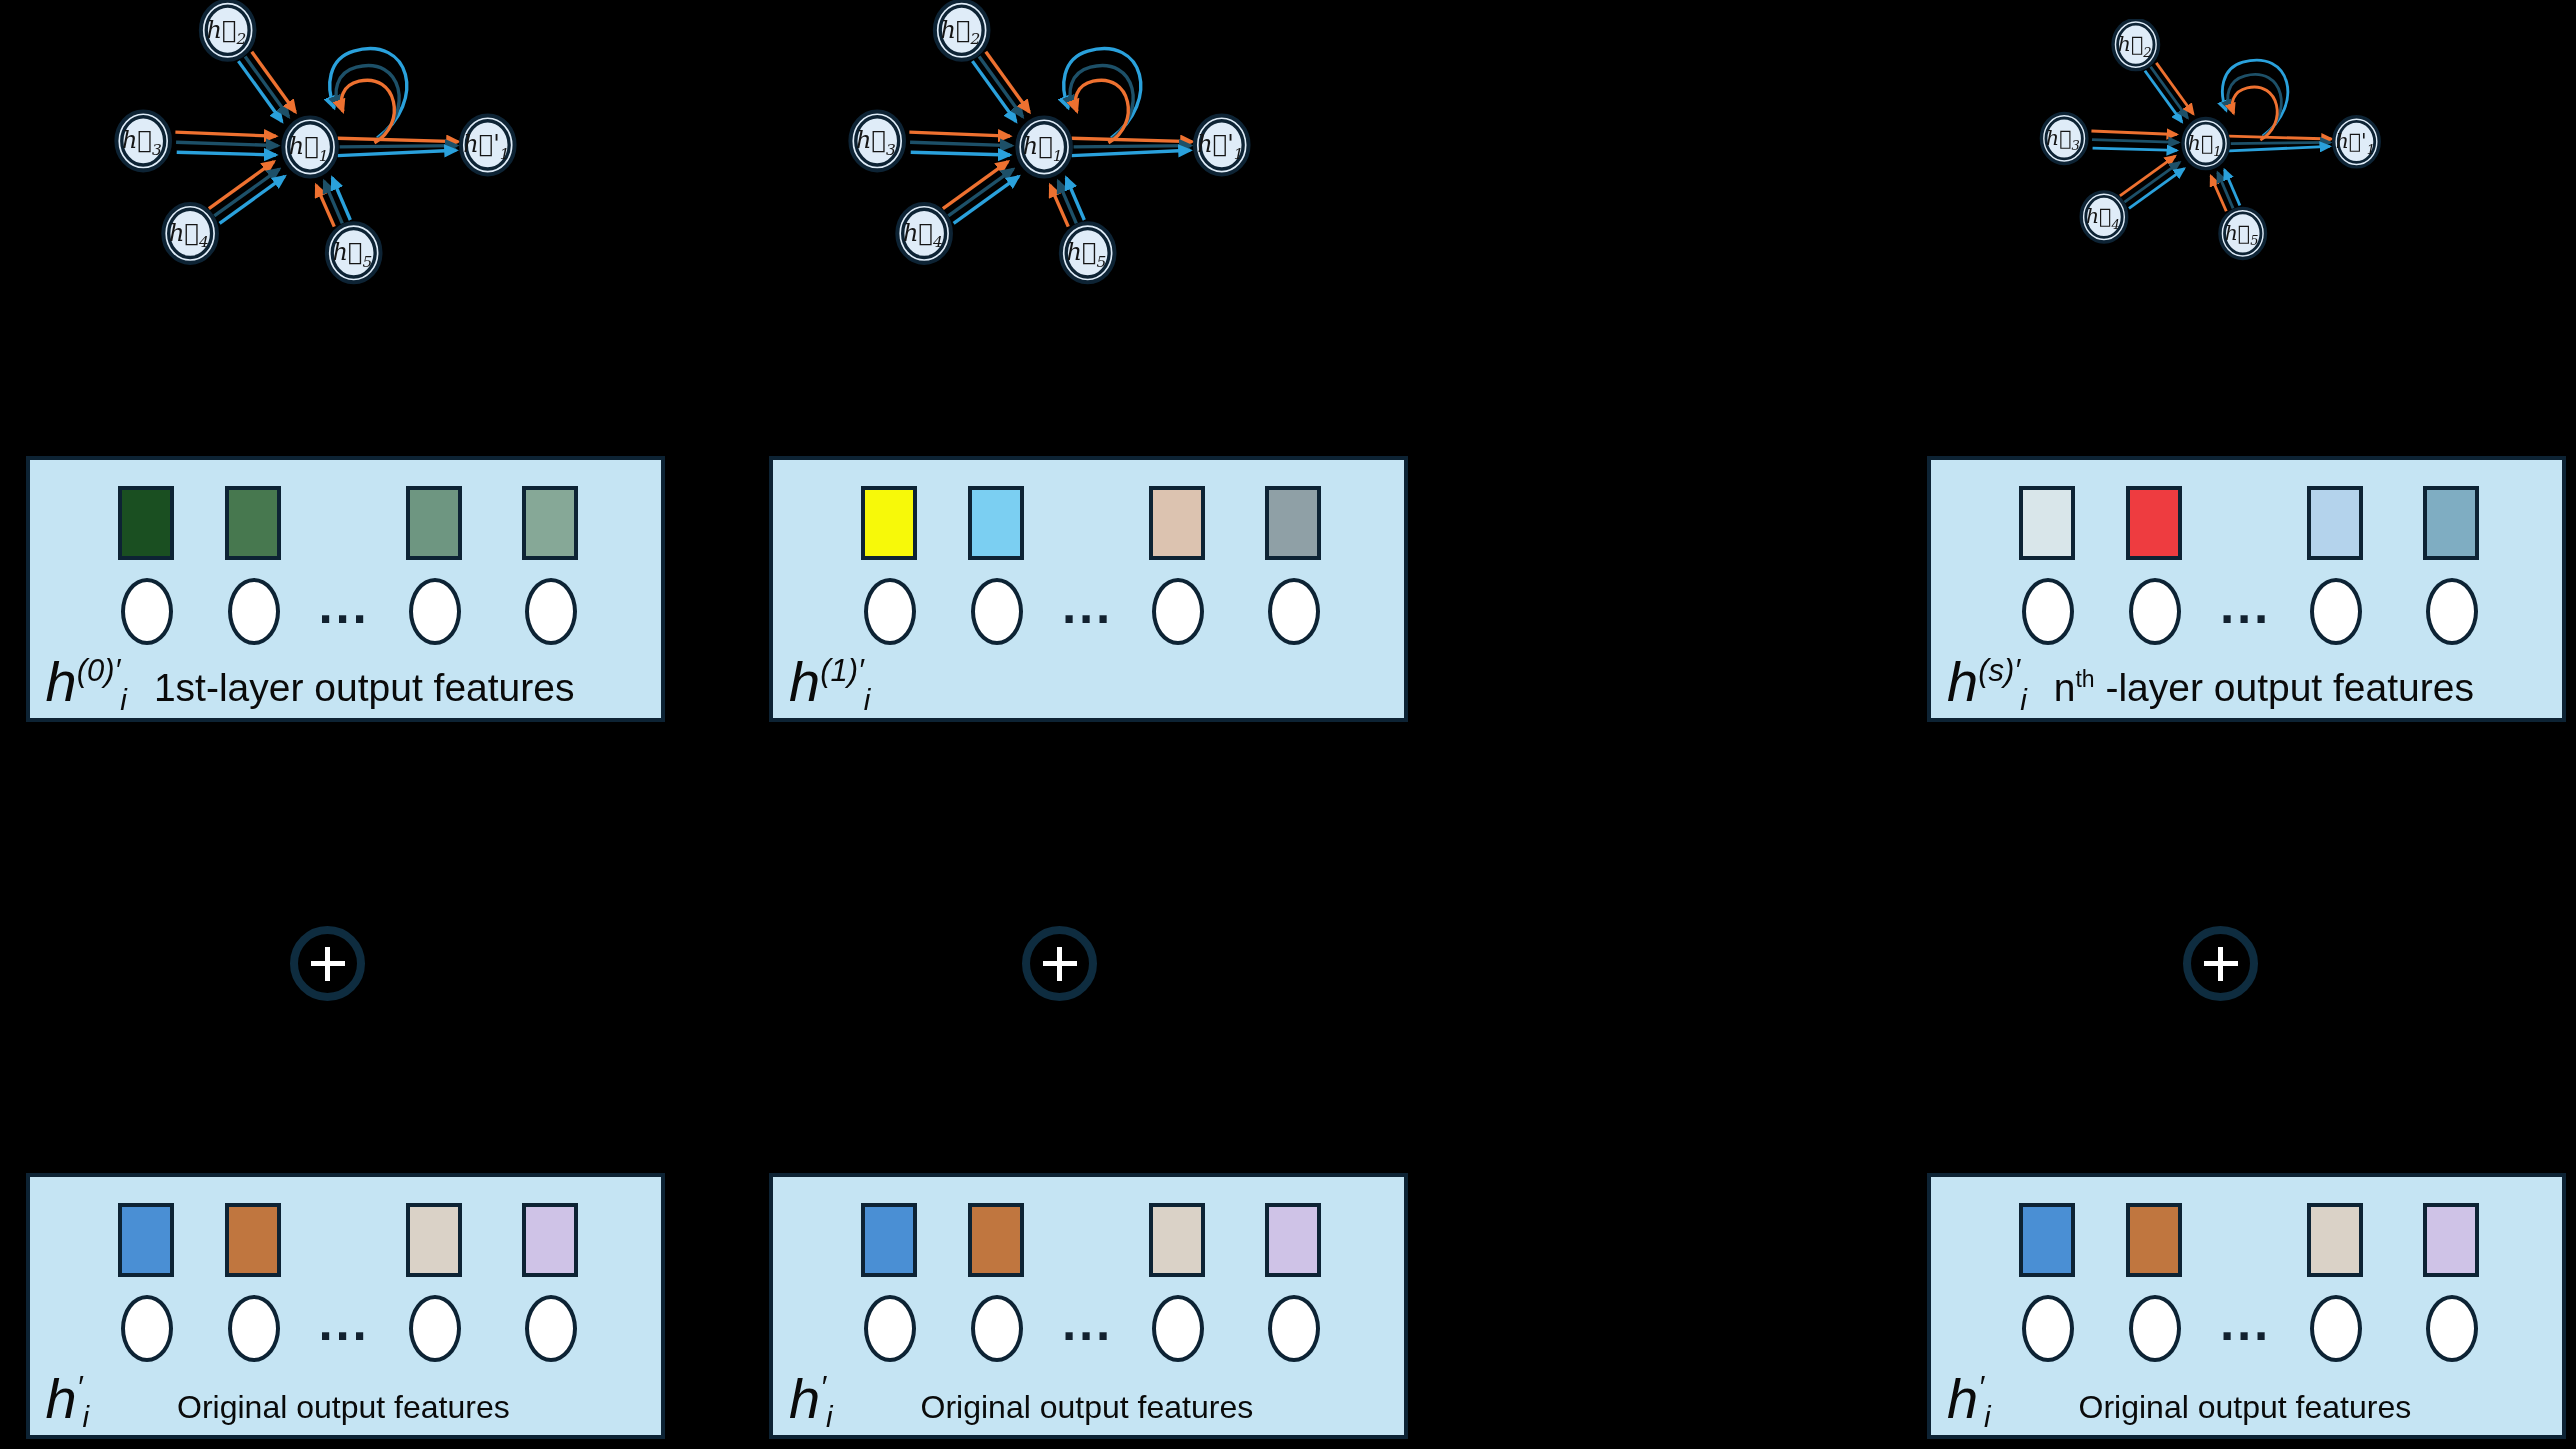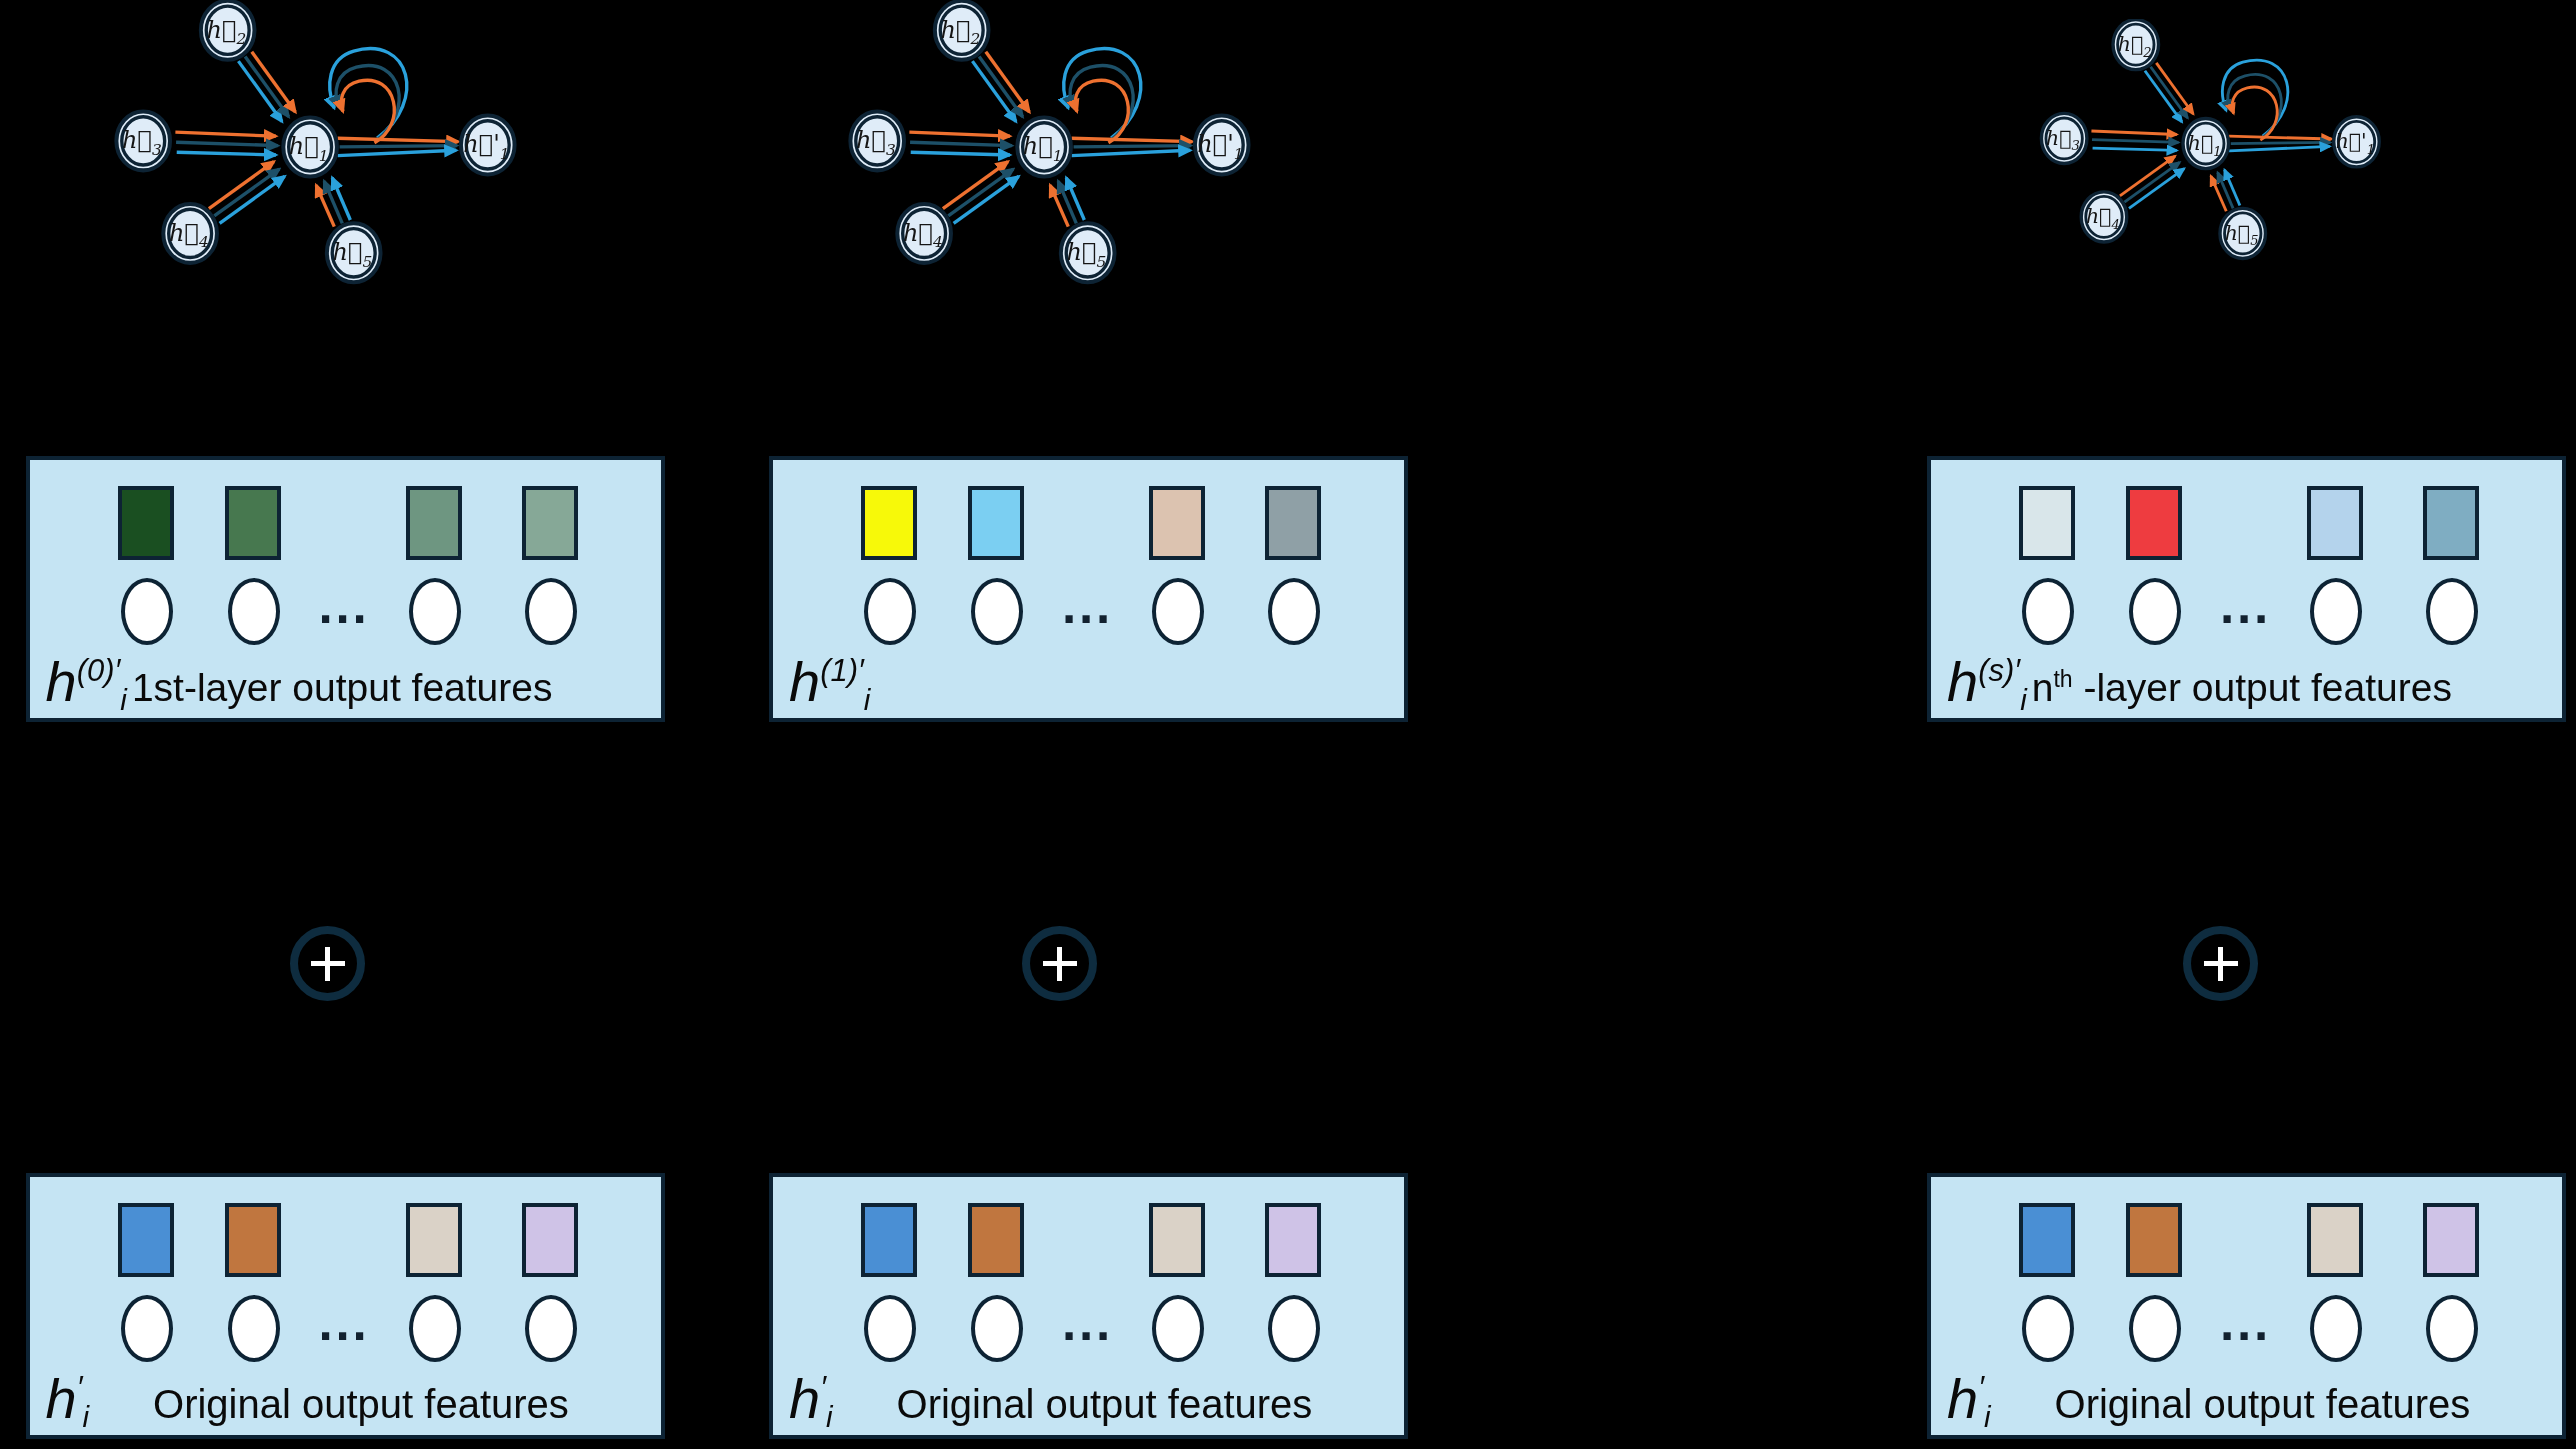--- a/index.html
+++ b/index.html
@@ -12,22 +12,22 @@
           border:4px solid #0d2334;}
   .circle{position:absolute;top:118px;width:52px;height:67px;box-sizing:border-box;
           border:4.7px solid #0d2334;border-radius:50%;background:#ffffff;}
   .dots{position:absolute;left:273px;top:126px;width:83px;text-align:center;
         font-weight:700;font-size:51px;color:#12212f;line-height:67px;}
   .boxlabel{position:absolute;left:16px;bottom:8px;display:flex;align-items:baseline;
             white-space:nowrap;color:#0a0a0a;}
   .fbase{font-style:italic;font-size:56px;line-height:1;}
   .fsup{font-style:italic;font-size:31px;vertical-align:23px;position:relative;top:-20px;}
   .fsub{font-style:italic;font-size:29.5px;position:relative;top:9.4px;}
-  .ltext{font-size:39px;margin-left:5px;}
-  .orig .ltext{font-size:40px;margin-left:64px;}
+  .ltext{font-size:39px;margin-left:27px;}
+  .orig .ltext{font-size:32px;margin-left:88px;}
   .ltext sup{font-size:23px;}
   .plus{position:absolute;width:75px;height:75px;box-sizing:border-box;border:8.7px solid #0e2c3f;
         border-radius:50%;display:flex;align-items:center;justify-content:center;}
   .plus .ph{position:absolute;width:34px;height:4.7px;background:#fff;}
   .plus .pv{position:absolute;width:4.7px;height:34px;background:#fff;}
   .plus .plabel{position:absolute;width:0.7px;height:0.7px;overflow:hidden;color:#fff;}
   .stub{position:absolute;width:4.7px;background:#000;}
   svg text{font-family:"DejaVu Serif",serif;font-style:italic;fill:#151515;}
 </style>
 </head>

